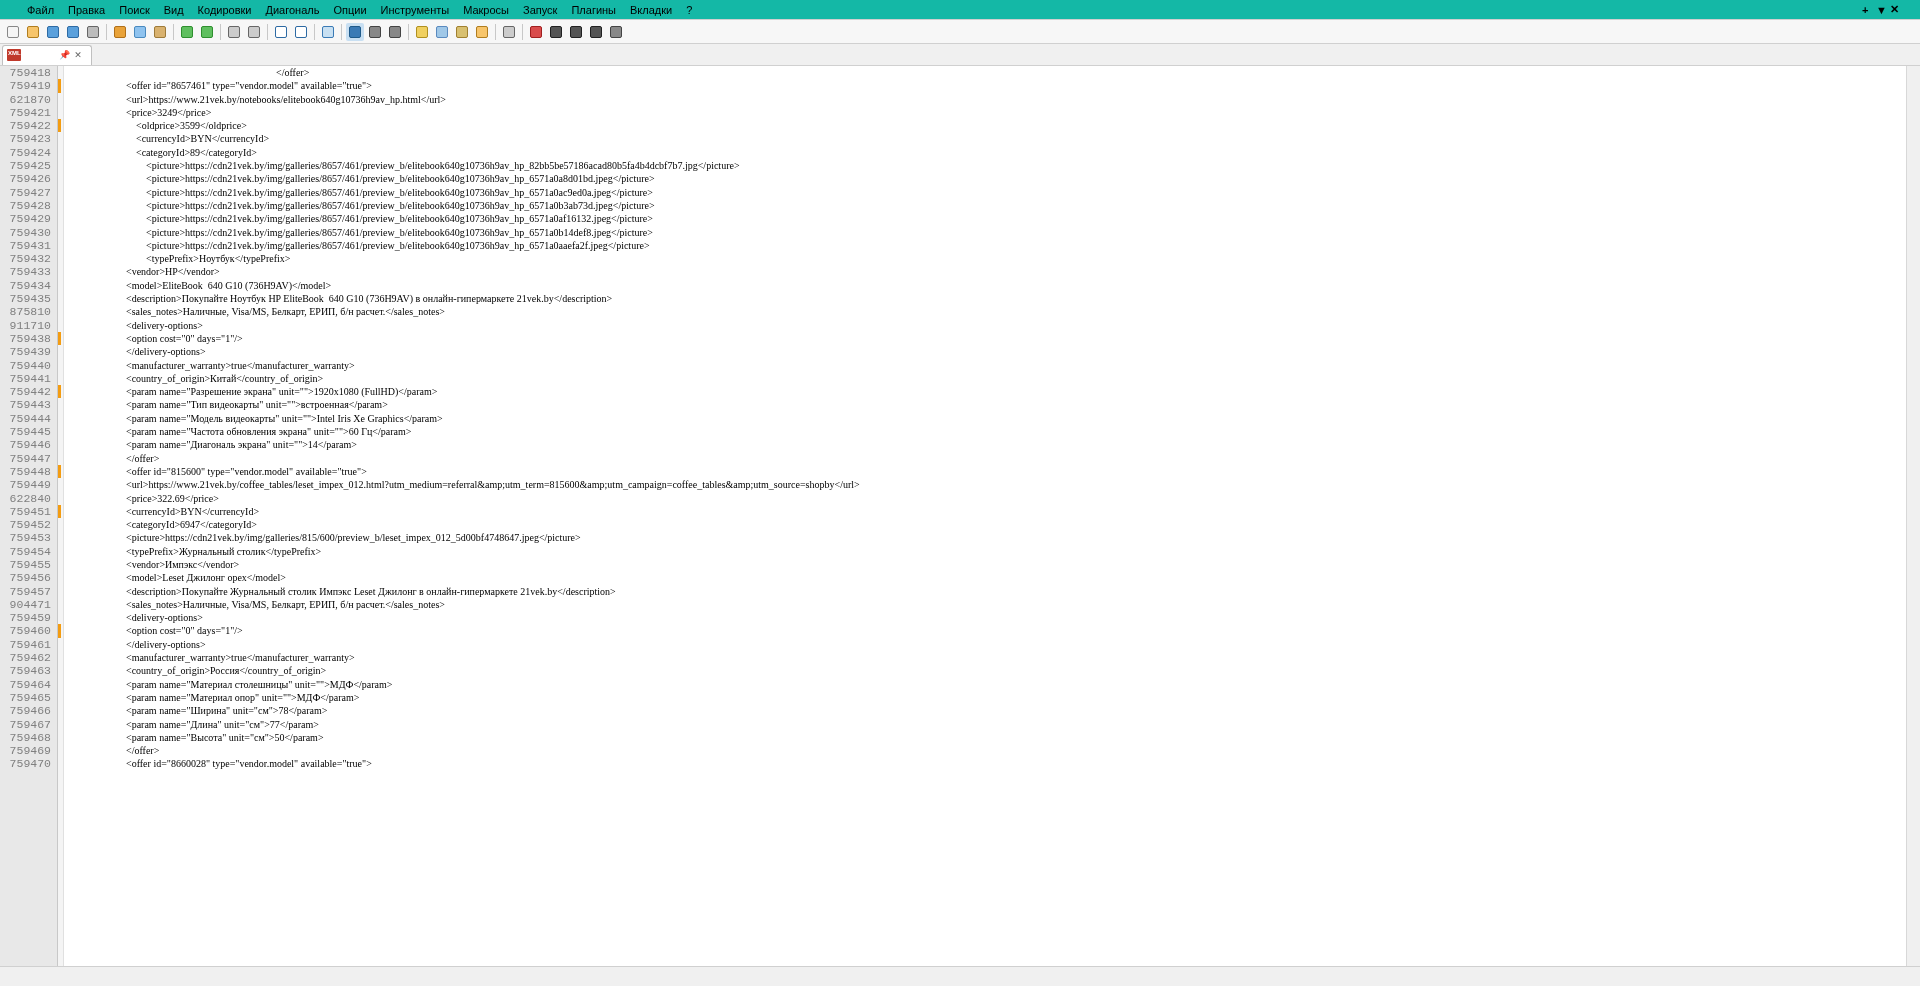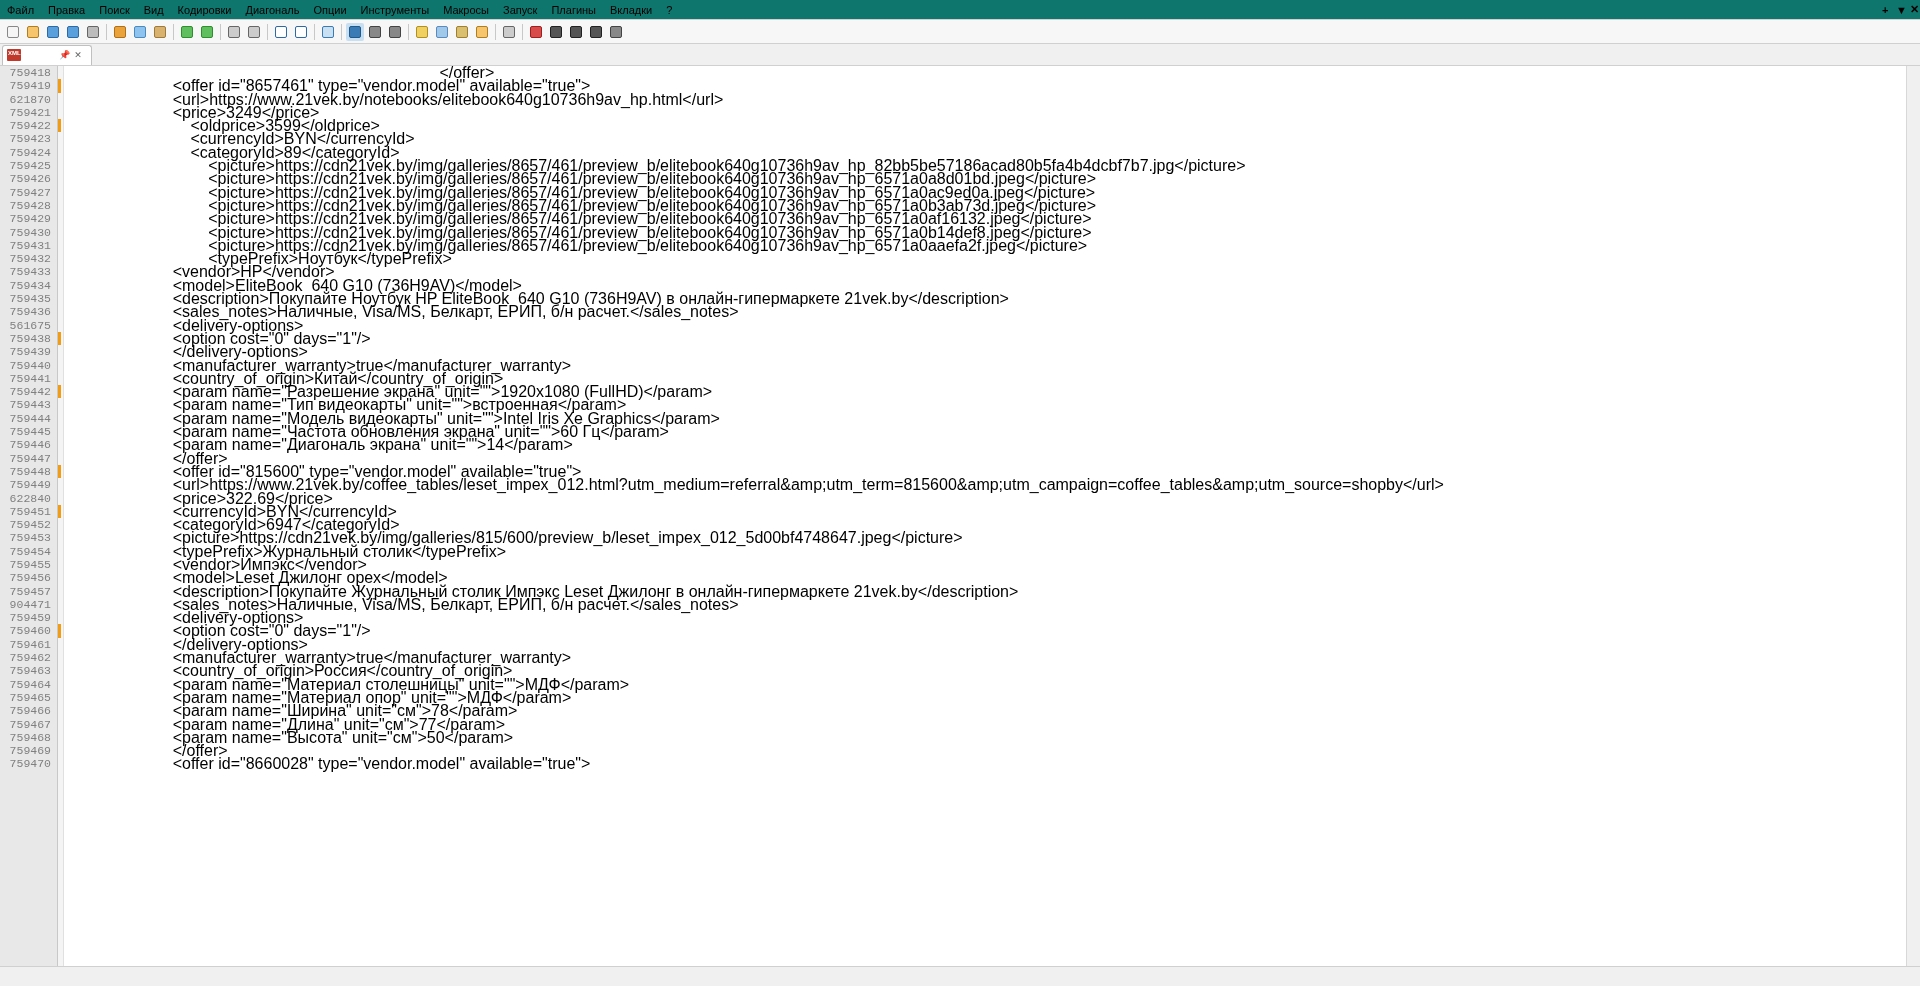--- a/index.html
+++ b/index.html
@@ -1,35 +1,35 @@
 <!DOCTYPE html>
 <html><head>
 <meta charset="utf-8">
 <style>
 * { margin: 0; padding: 0; box-sizing: border-box; }
 body { font-family: "Segoe UI", Tahoma, sans-serif; font-size: 11px; background: #fff; overflow: hidden; }
-.menubar { display: flex; align-items: center; padding: 2px 0; background: #0f766e; border-bottom: 1px solid #d0d0d0; height: 20px; }
+.menubar { display: flex; align-items: center; padding: 2px 20px; background: #14b8a6; border-bottom: 1px solid #d0d0d0; height: 20px; }
 .menubar .item { padding: 2px 7px; cursor: default; color: #000; }
 .menubar .spacer { flex: 1; }
 .menubar .winbtn { width: 14px; text-align: center; font-weight: bold; padding: 0 4px; cursor: default; }
 .toolbar { display: flex; align-items: center; gap: 2px; padding: 2px 4px; background: #f7f7f7; border-bottom: 1px solid #d0d0d0; height: 24px; }
 .toolbar .tbtn { width: 18px; height: 18px; display: flex; align-items: center; justify-content: center; border-radius: 2px; cursor: default; }
 .toolbar .sep { width: 1px; height: 16px; background: #c8c8c8; margin: 0 2px; }
 .tabbar { display: flex; align-items: center; background: #f0f0f0; border-bottom: 1px solid #d0d0d0; height: 22px; padding-left: 2px; }
 .tab { display: flex; align-items: center; height: 20px; padding: 0 8px 0 4px; background: #fff; border: 1px solid #c0c0c0; border-bottom: none; border-radius: 3px 3px 0 0; gap: 4px; }
 .tab .tabicon { width: 14px; height: 12px; background: #c0392b; border-radius: 1px; position: relative; }
 .tab .tabicon::after { content: "XML"; position: absolute; top: 1px; left: 1px; font-size: 6px; color: #fff; font-weight: bold; }
 .tab .tabctl { width: 10px; text-align: center; font-size: 9px; color: #666; cursor: default; }
 .editor { display: flex; height: calc(100vh - 86px); position: relative; }
 .gutter { width: 58px; background: #e8e8e8; border-right: 1px solid #c8c8c8; overflow: hidden; }
 .gutter .ln { font-family: Consolas, "Courier New", monospace; font-size: 11.5px; color: #808080; text-align: right; padding-right: 6px; height: 13.3px; line-height: 13.3px; }
 .marker-col { width: 6px; background: #f4f4f4; border-right: 1px solid #e0e0e0; overflow: hidden; }
 .marker-col .mk { height: 13.3px; }
 .marker-col .mk.mod { border-left: 3px solid #f39c12; }
-.code { flex: 1; font-family: Liberation Sans, sans-serif; font-size: 16px; color: #000; white-space: pre; overflow: hidden; line-height: 13.3px; padding-left: 2px; }
+.code { flex: 1; font-family: Liberation Serif, serif; font-size: 10px; color: #000; white-space: pre; overflow: hidden; line-height: 13.3px; padding-left: 2px; }
 .code .cl { height: 13.3px; }
 .vscroll { position: absolute; right: 0; top: 0; bottom: 0; width: 14px; background: #f0f0f0; border-left: 1px solid #d8d8d8; }
 .statusbar { height: 20px; background: #f0f0f0; border-top: 1px solid #d0d0d0; }
 svg { display: block; }
 </style>
 </head>
 <body>
 
 <div class="menubar">
   <div class="item">Файл</div>
@@ -225,22 +225,22 @@
       <div class="ln">759426</div>
       <div class="ln">759427</div>
       <div class="ln">759428</div>
       <div class="ln">759429</div>
       <div class="ln">759430</div>
       <div class="ln">759431</div>
       <div class="ln">759432</div>
       <div class="ln">759433</div>
       <div class="ln">759434</div>
       <div class="ln">759435</div>
-      <div class="ln">759436</div>
-      <div class="ln">561675</div>
+      <div class="ln">875810</div>
+      <div class="ln">911710</div>
       <div class="ln">759438</div>
       <div class="ln">759439</div>
       <div class="ln">759440</div>
       <div class="ln">759441</div>
       <div class="ln">759442</div>
       <div class="ln">759443</div>
       <div class="ln">759444</div>
       <div class="ln">759445</div>
       <div class="ln">759446</div>
       <div class="ln">759447</div>

